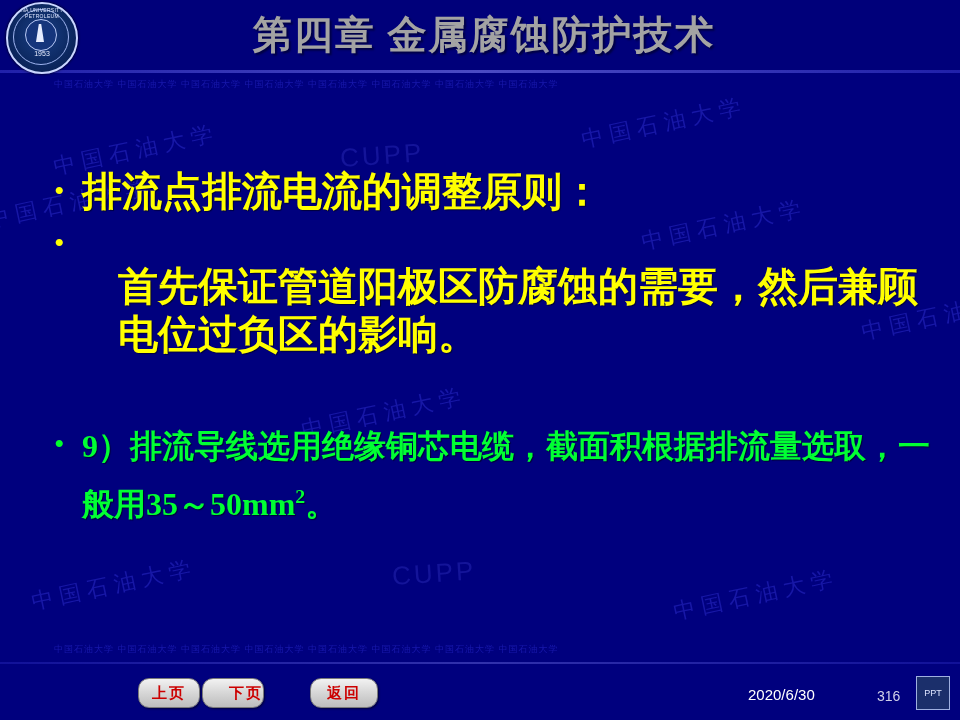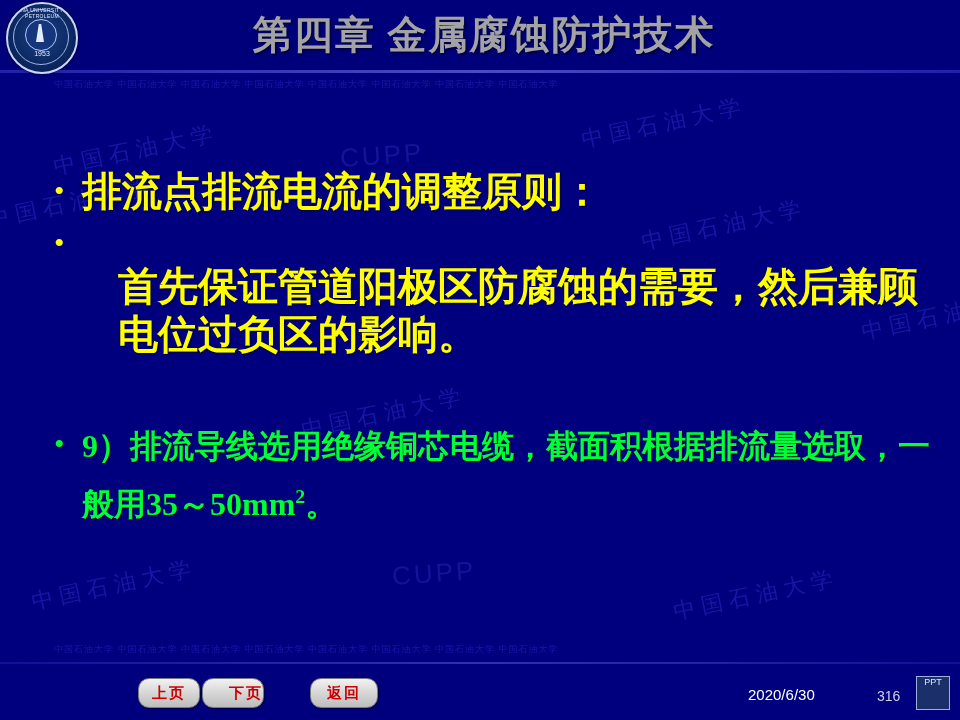--- a/index.html
+++ b/index.html
@@ -231,20 +231,21 @@
   }
   .footer-icon {
     position: absolute;
     left: 916px;
     top: 676px;
     width: 32px;
     height: 32px;
     background: #1b2f6b;
     border: 1px solid #9fb0e0;
     display: flex;
+    align-items: center;
     justify-content: center;
   }
   .footer-icon .glyph {
     font-family: "Liberation Sans", sans-serif;
     font-size: 9px;
     color: #dfe6ff;
     text-align: center;
     line-height: 10px;
   }
 </style>

